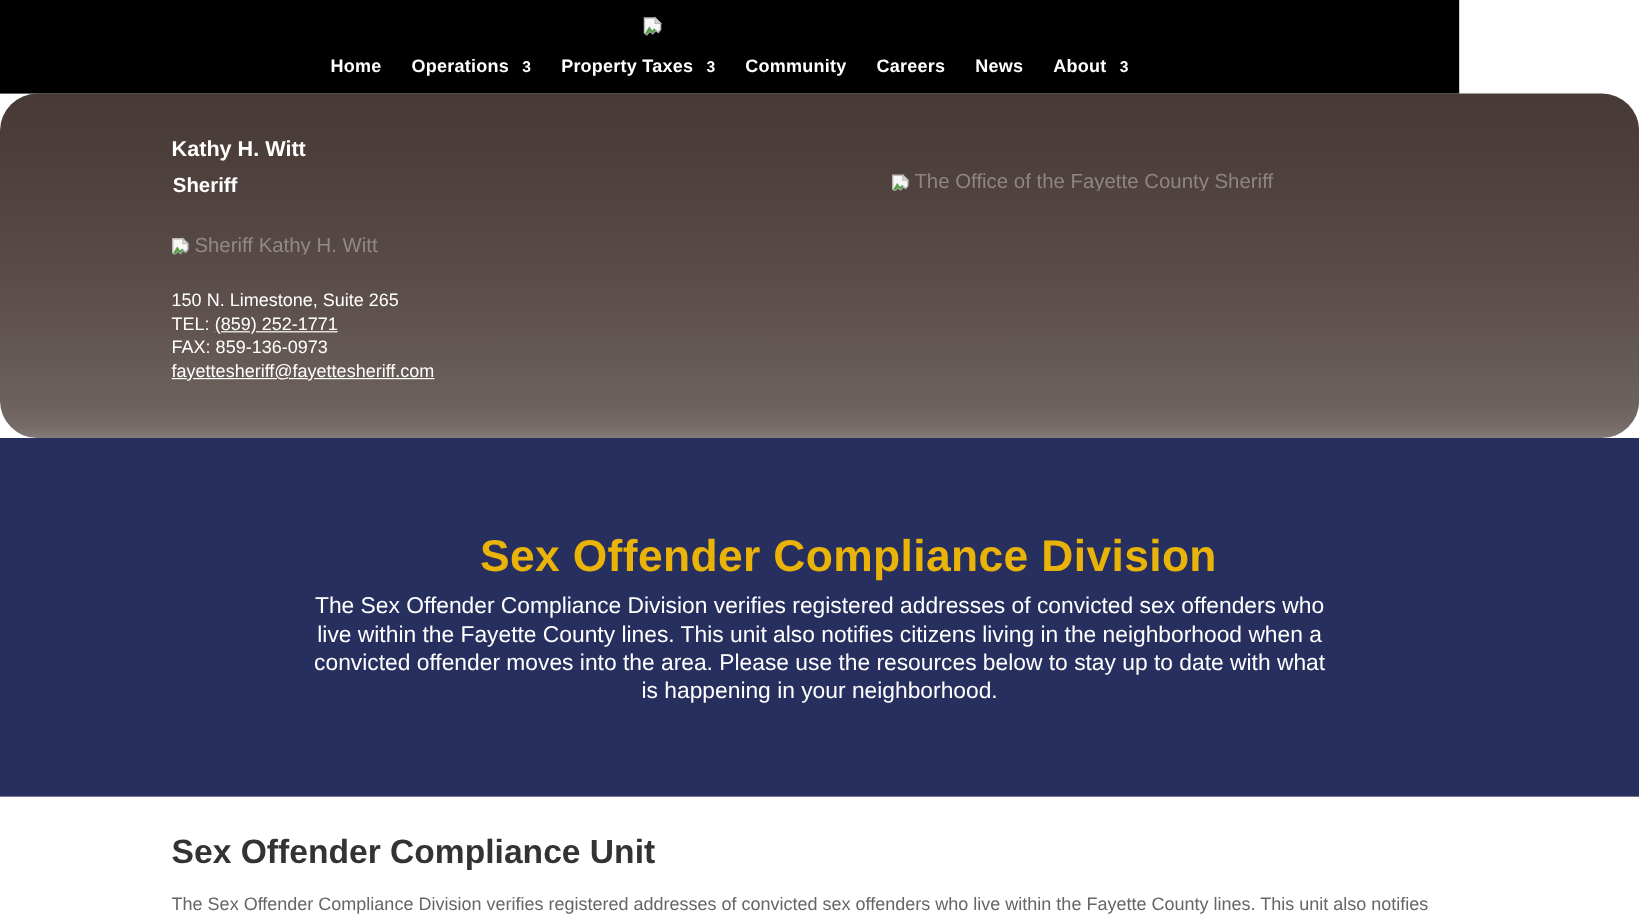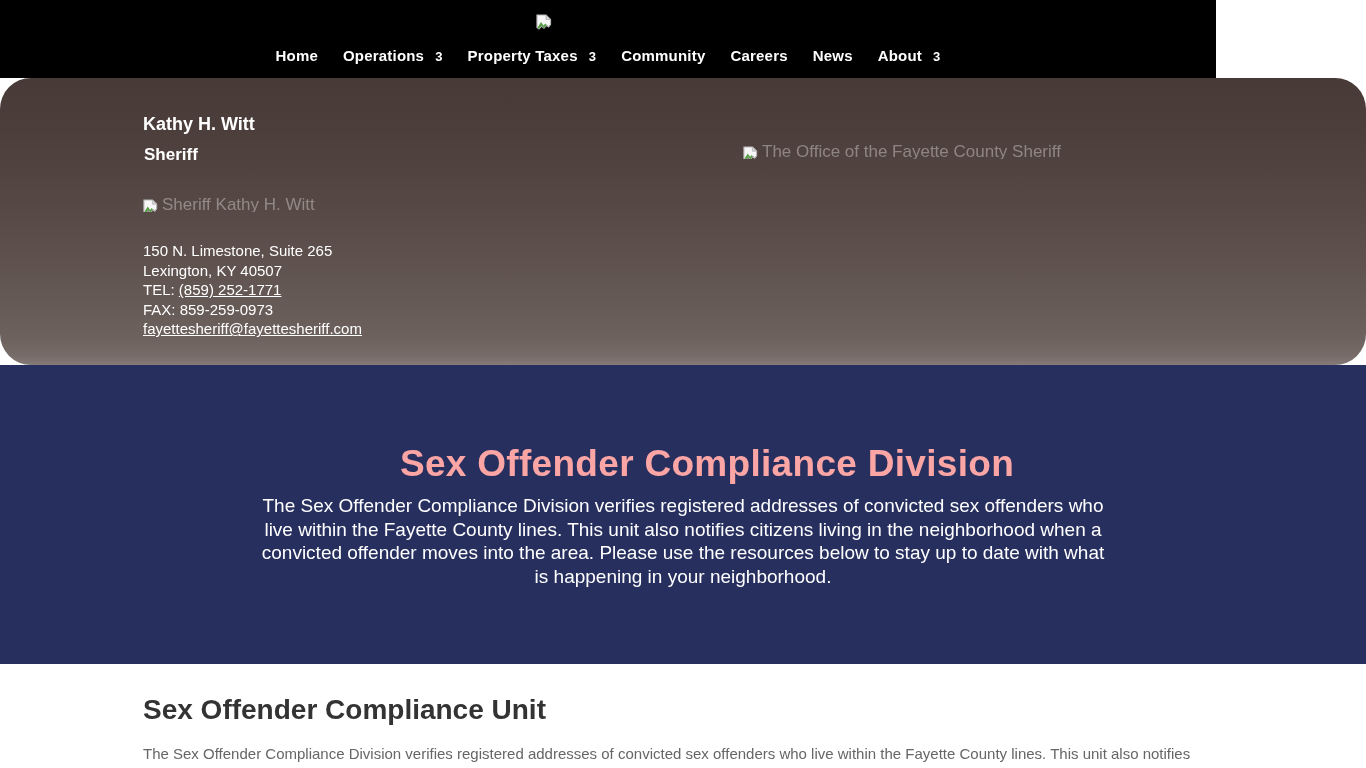--- a/index.html
+++ b/index.html
@@ -52,21 +52,21 @@
 
   .addr { position: absolute; left: 143px; top: 163px; font-size: 15px; line-height: 19.6px; }
   .addr a { color: #fff; text-decoration: underline; }
 
   
   .hero {
     position: absolute; left: 0; top: 365px; width: 1366px; height: 299px;
     background: #272f5f; text-align: center; color: #fff;
   }
   .hero h1 {
-    margin-top: 78px; font-size: 37px; font-weight: bold; color: #fca5a5;
+    margin-top: 78px; font-size: 37px; font-weight: bold; color: #eab308;
     letter-spacing: 0.3px;
     padding-left: 48px;
   }
   .hero p {
     margin: 9px auto 0; width: 860px; font-size: 19px; line-height: 23.6px;
     color: #ffffff;
   }
 
   
   .content { position: absolute; left: 0; top: 664px; width: 1366px; height: 104px; background: #fff; }
@@ -141,23 +141,22 @@
   <div class="broken-wrap portrait-broken">
     <span class="bimg">
       <svg width="15" height="17" viewBox="0 0 16 16">
           <use href="#brokenimg"></use>
         </svg>
     </span><span class="alt-text">Sheriff Kathy H. Witt</span>
   </div>
 
   <div class="addr">
     <div>150 N. Limestone, Suite 265</div>
-    <div>Lexington, KY 40507</div>
     <div><span>TEL: </span><a href="#">(859) 252-1771</a></div>
-    <div>FAX: 859-259-0973</div>
+    <div>FAX: 859-136-0973</div>
     <div><a href="#">fayettesheriff@fayettesheriff.com</a></div>
   </div>
 </div>
 
 <div class="hero">
   <h1>Sex Offender Compliance Division</h1>
   <p>The Sex Offender Compliance Division verifies registered addresses of convicted sex offenders who live within the Fayette County lines. This unit also notifies citizens living in the neighborhood when a convicted offender moves into the area. Please use the resources below to stay up to date with what is happening in your neighborhood.</p>
 </div>
 
 <div class="content">

